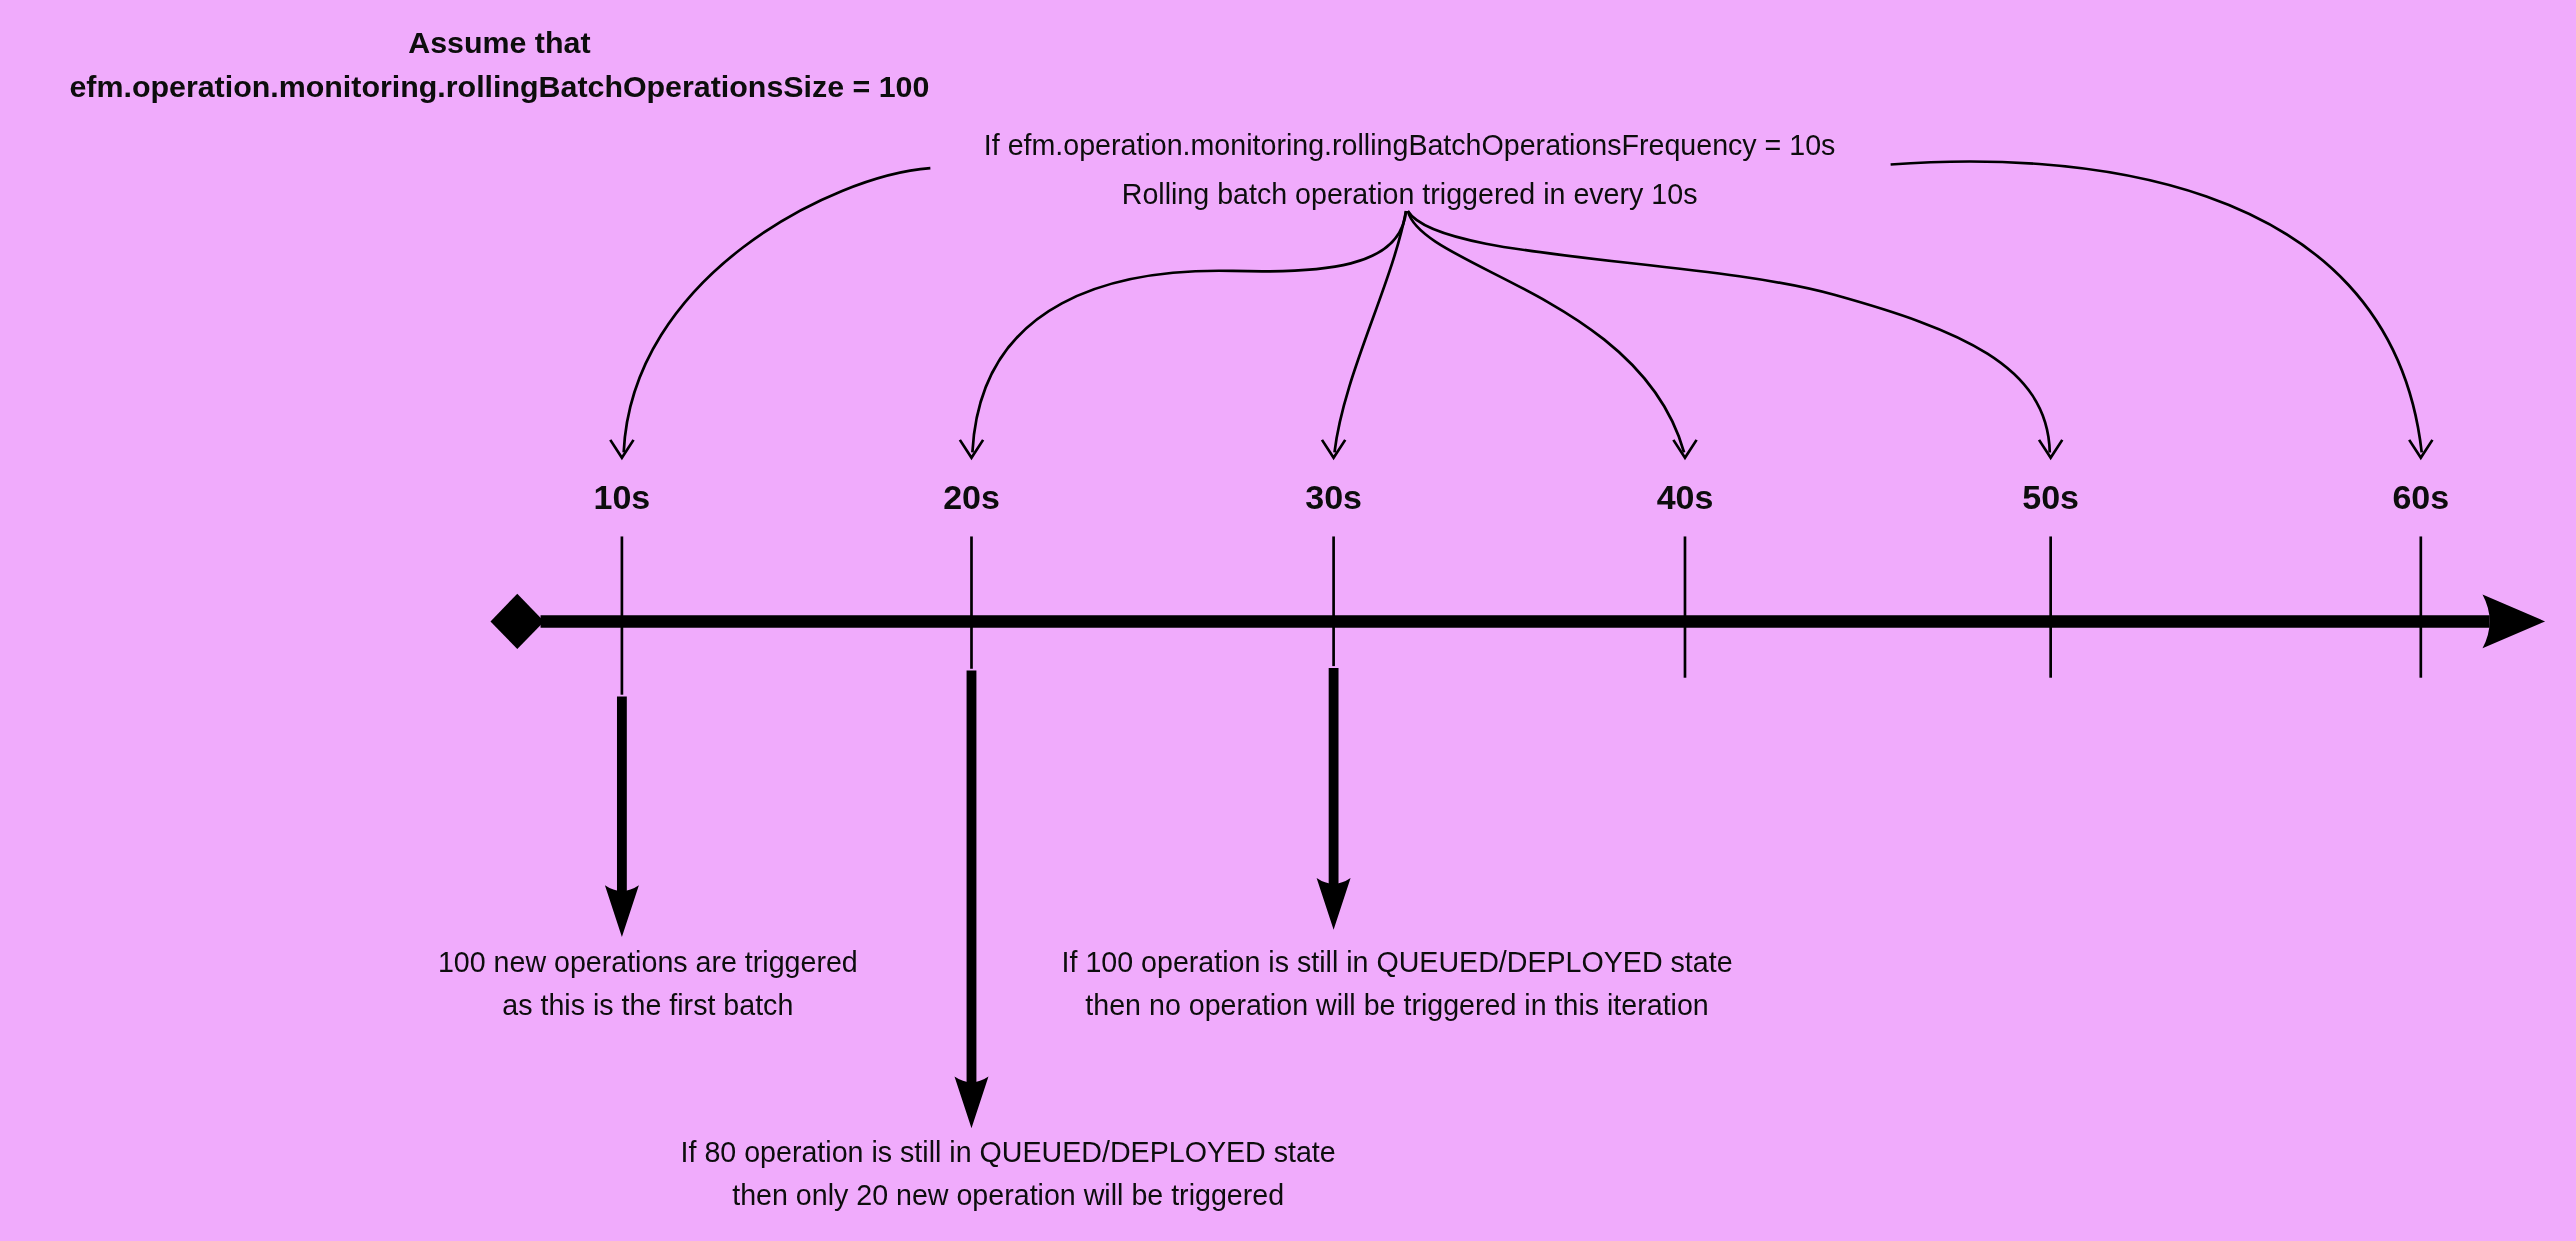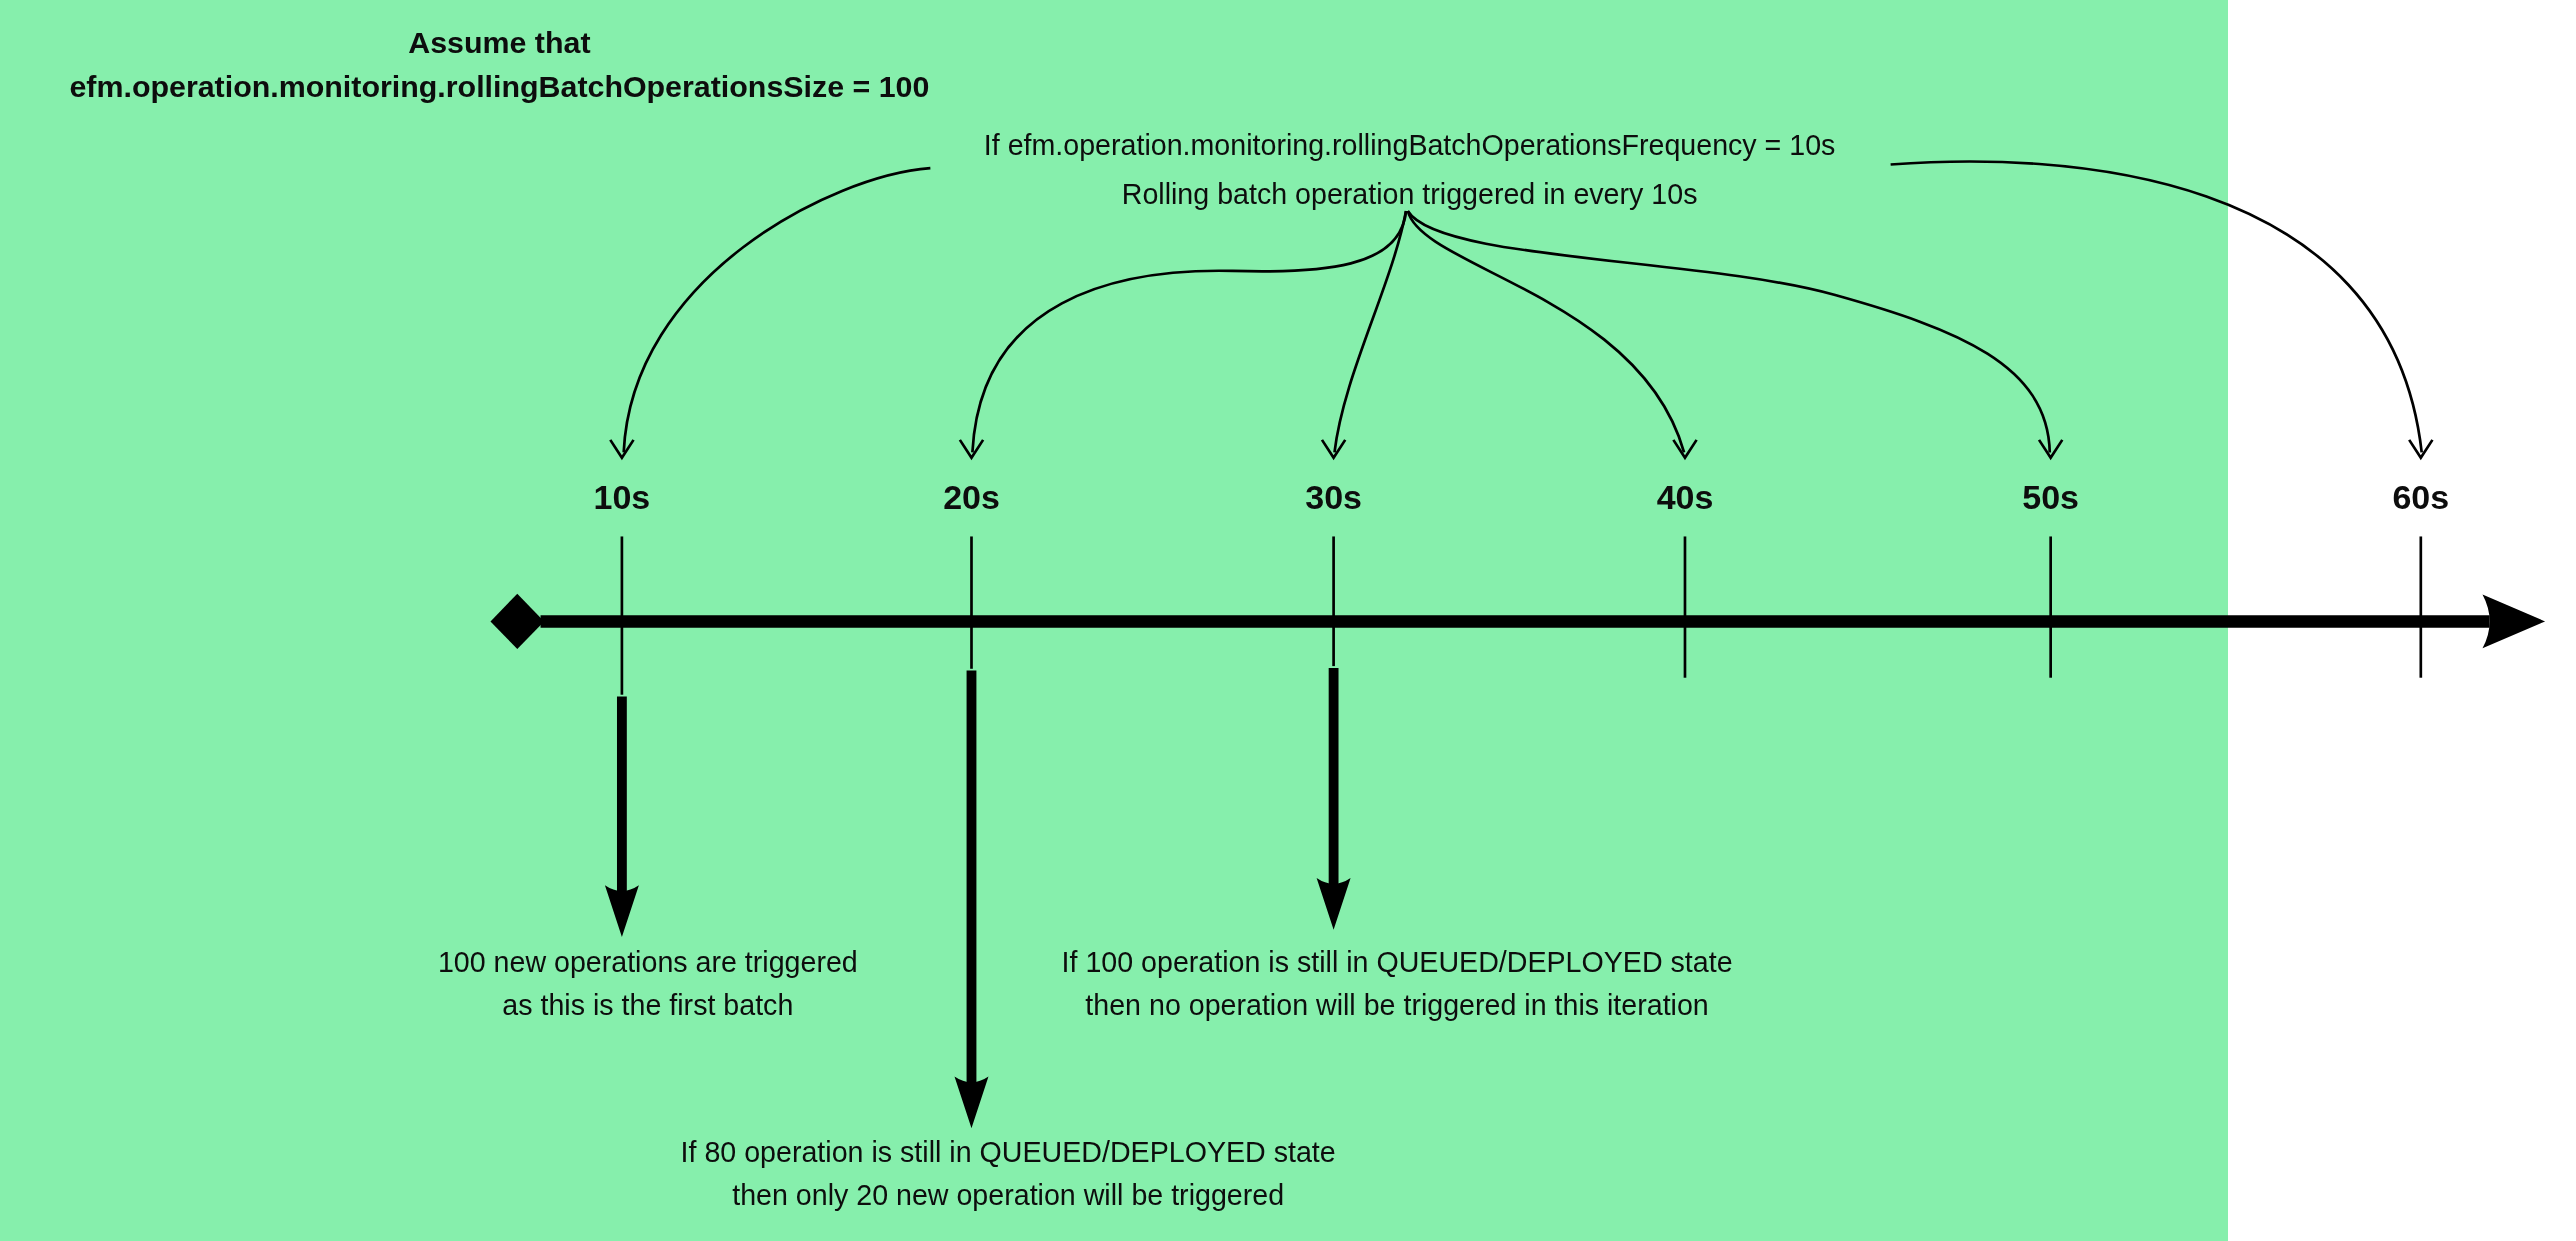--- a/index.html
+++ b/index.html
@@ -1,20 +1,20 @@
 <!DOCTYPE html>
 <html style="font-size:14.3px"><head>
 <meta charset="utf-8">
 <style>
   html, body { margin: 0; padding: 0; background: #ffffff; }
   .canvas {
     position: relative;
-    width: 2228px;
+    width: 2576px;
     height: 1241px;
-    background: #86efac;
+    background: #f0abfc;
     font-family: "Liberation Sans", sans-serif;
   }
   svg { display: block; }
 
   .title-text {
     font-family: "Liberation Sans", sans-serif;
     font-size: 34px;
     font-weight: 700;
     fill: #0d0d0d;
     text-anchor: middle;

